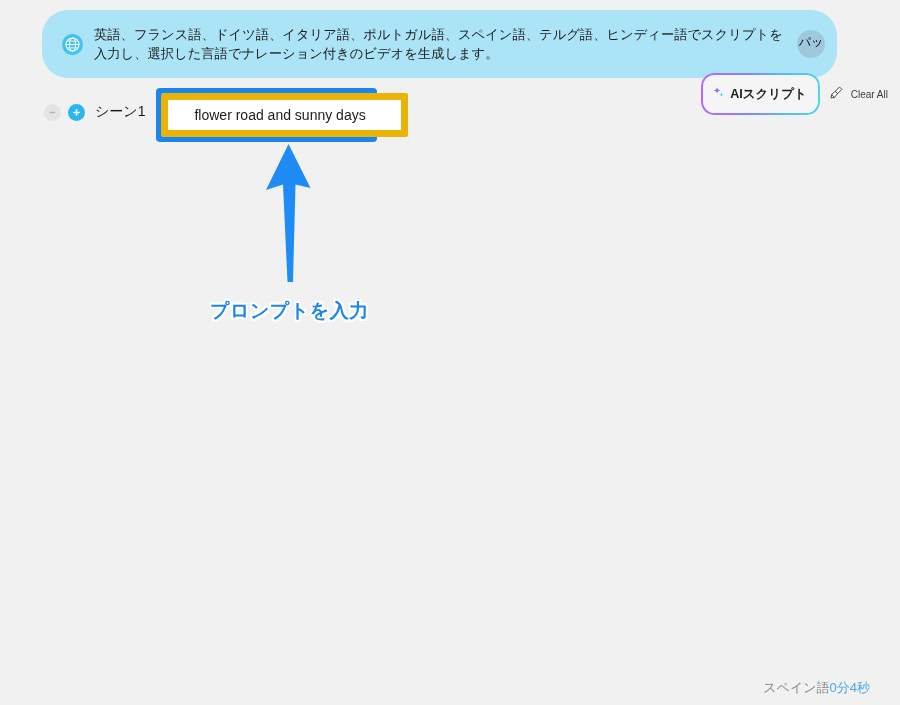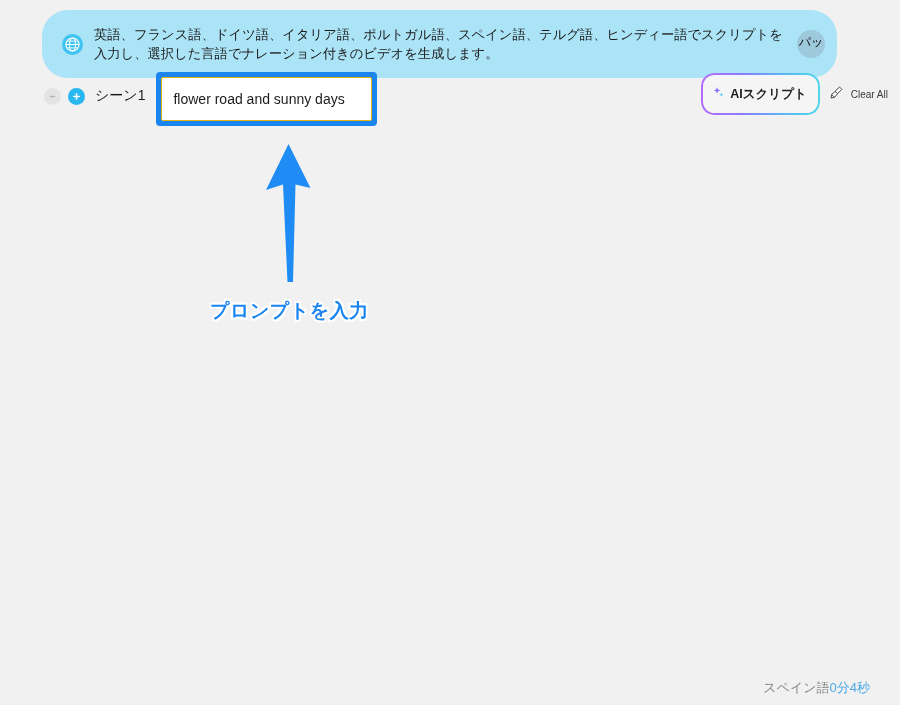--- a/index.html
+++ b/index.html
@@ -130,21 +130,21 @@
   .clear-all-label {
     font-size: 10px;
     color: #3a3a3a;
   }
   .brush-icon { display: block; }
 
   
   .scene-row {
     position: absolute;
     left: 44px;
-    top: 72px;
+    top: 88px;
     display: flex;
     align-items: flex-start;
   }
   .circle-btn {
     width: 17px;
     height: 17px;
     border-radius: 50%;
     display: flex;
     align-items: center;
     justify-content: center;
@@ -177,27 +177,27 @@
     height: 54px;
     background: #1a84ef;
     border-radius: 4px;
     box-sizing: border-box;
     padding: 5px;
     display: flex;
   }
   .scene-input {
     flex: 1 1 auto;
     background: #ffffff;
-    border: 1px solid #eab308;
+    border: 7px solid #eab308;
     border-radius: 2px;
     box-sizing: border-box;
     font-family: "Liberation Sans", "DejaVu Sans", sans-serif;
     font-size: 14px;
     color: #1b1b1b;
-    padding: 0 11px;
+    padding: 0 26px;
     outline: none;
     line-height: 42px;
   }
 
   
   .arrow-wrap {
     position: absolute;
     left: 248px;
     top: 142px;
     width: 90px;

